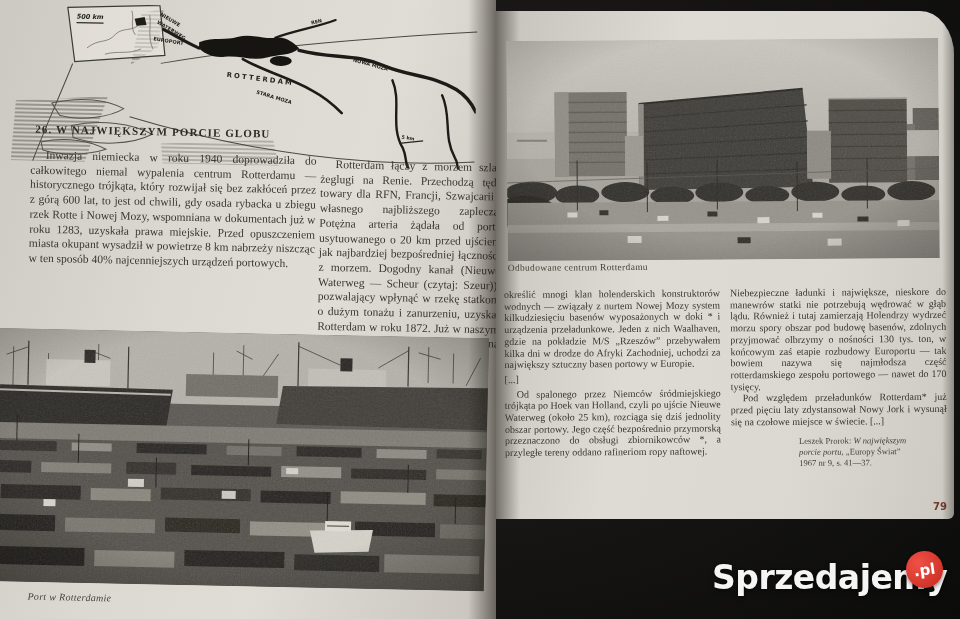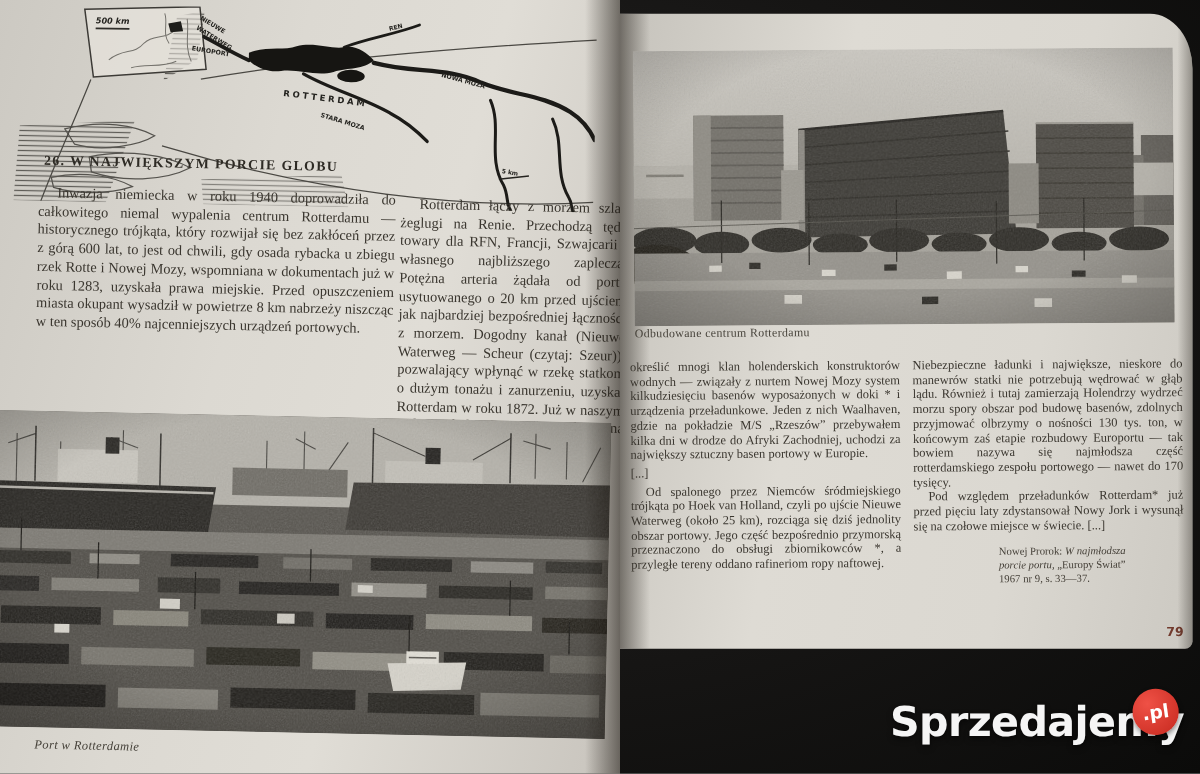--- a/index.html
+++ b/index.html
@@ -332,23 +332,23 @@
     <div class="rp-col rp-colA body-text">
       <p>określić mnogi klan holenderskich konstruktorów wodnych — związały z nurtem Nowej Mozy system kilkudziesięciu basenów wyposażonych w doki * i urządzenia przeładunkowe. Jeden z nich Waalhaven, gdzie na pokładzie M/S „Rzeszów” przebywałem kilka dni w drodze do Afryki Zachodniej, uchodzi za największy sztuczny basen portowy w Europie.</p>
       <p class="gap">[...]</p>
       <p class="ind gap">Od spalonego przez Niemców śródmiejskiego trójkąta po Hoek van Holland, czyli po ujście Nieuwe Waterweg (około 25 km), rozciąga się dziś jednolity obszar portowy. Jego część bezpośrednio przymorską przeznaczono do obsługi zbiornikowców *, a przyległe tereny oddano rafineriom ropy naftowej.</p>
     </div>
 
     <div class="rp-col rp-colB body-text">
       <p>Niebezpieczne ładunki i największe, nieskore do manewrów statki nie potrzebują wędrować w głąb lądu. Również i tutaj zamierzają Holendrzy wydrzeć morzu spory obszar pod budowę basenów, zdolnych przyjmować olbrzymy o nośności 130 tys. ton, w końcowym zaś etapie rozbudowy Europortu — tak bowiem nazywa się najmłodsza część rotterdamskiego zespołu portowego — nawet do 170 tysięcy.</p>
       <p class="ind">Pod względem przeładunków Rotterdam* już przed pięciu laty zdystansował Nowy Jork i wysunął się na czołowe miejsce w świecie. [...]</p>
       <div class="citation">
-        <div><span>Nowej Prorok: </span><span class="it">W najmłodsza</span></div>
+        <div><span>Leszek Prorok: </span><span class="it">W największym</span></div>
         <div><span class="it">porcie portu,</span><span> „Europy Świat”</span></div>
-        <div><span>1967 nr 9, s. 33—37.</span></div>
+        <div><span>1967 nr 9, s. 41—37.</span></div>
       </div>
     </div>
   </div>
 
   <div class="page-num">79</div>
 </div>
 
 <div class="watermark">
   <span class="wm-text">Sprzedajemy</span>
   <span class="wm-circle">

